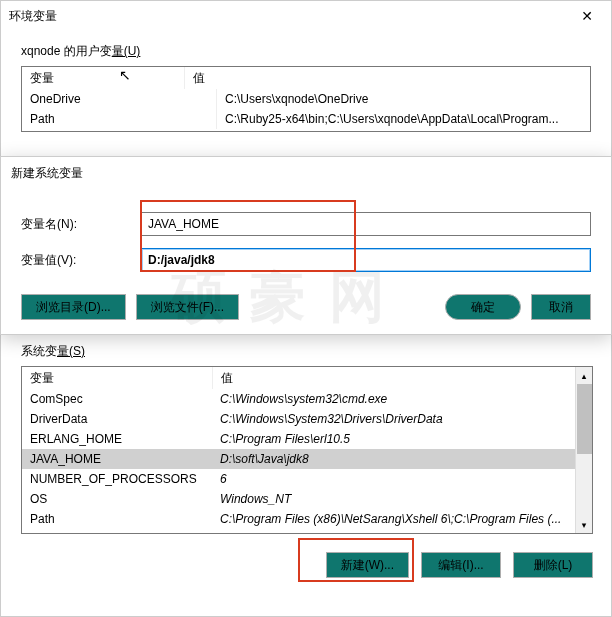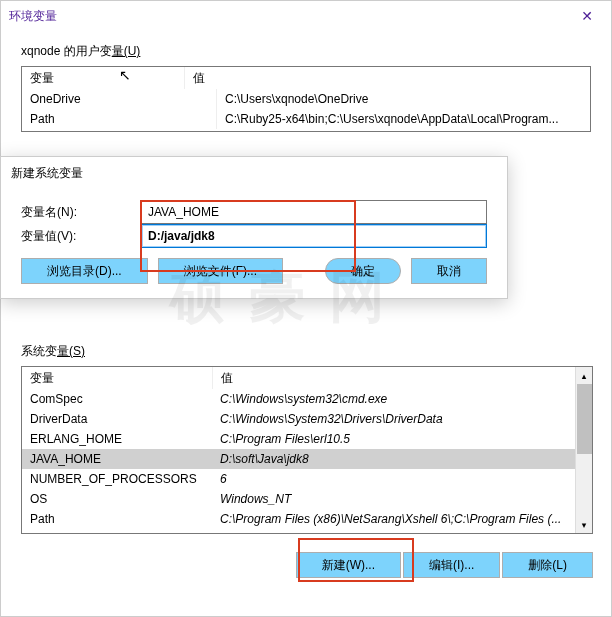--- a/index.html
+++ b/index.html
@@ -18,21 +18,21 @@
     position: absolute;
     background: #fff;
     border: 1px solid #ccc;
   }
   .titlebar {
     height: 30px;
     display: flex;
     align-items: center;
     justify-content: space-between;
     padding: 0 8px;
-    color: #4c1d95;
+    color: #000000;
   }
   .titlebar .close {
     width: 32px;
     height: 30px;
     display: flex;
     align-items: center;
     justify-content: center;
     font-size: 14px;
     cursor: pointer;
   }
@@ -60,34 +60,34 @@
     line-height: 20px;
   }
   .table-container .row .col-name { width: 162px; padding-left: 8px; }
   .table-container .row .col-value { flex: 1; padding-left: 8px; margin-left: 32px; }
 
   
   .new-var-dialog {
     position: absolute;
     left: 0;
     top: 156px;
-    width: 508px;
+    width: 612px;
     background: #fff;
     border: 1px solid #ccc;
     box-shadow: 0 4px 18px rgba(0,0,0,0.2);
   }
   .new-var-dialog .nvd-title {
     padding: 8px 10px;
     font-size: 12px;
   }
   .nvd-body { padding: 10px 20px; }
   .nvd-row {
     display: flex;
     align-items: center;
-    margin: 0 0;
+    margin: 12px 0;
     height: 24px;
   }
   .nvd-row label { width: 120px; }
   .nvd-row input {
     flex: 1;
     height: 24px;
     font-family: inherit;
     font-size: 12px;
     padding: 2px 6px;
     border: 1px solid #777;
@@ -134,22 +134,22 @@
     pointer-events: none;
   }
   .nvd-buttons {
     display: flex;
     gap: 10px;
     padding: 0 20px 14px 20px;
   }
   .btn {
     height: 26px;
     min-width: 100px;
-    padding: 0 25px;
-    background: #7dd3fc;
+    padding: 0 14px;
+    background: #0f766e;
     border: 1px solid #adadad;
     font-family: inherit;
     font-size: 12px;
     cursor: pointer;
   }
   .nvd-buttons .spacer { flex: 1; }
 
   
   .bottom-area {
     position: absolute;
@@ -204,21 +204,21 @@
   .sys-row {
     display: flex;
     height: 20px;
     line-height: 20px;
   }
   .sys-row .col-name { width: 190px; padding-left: 8px; white-space: nowrap; }
   .sys-row .col-value { flex: 1; padding-left: 8px; white-space: nowrap; overflow: hidden; text-overflow: ellipsis; font-style: italic; }
   .sys-row.selected { background: #d0d0d0; }
   .bottom-buttons {
     display: flex;
-    gap: 2px;
+    gap: 12px;
     justify-content: flex-end;
     padding: 18px 20px 0 20px;
   }
   .bottom-buttons .btn { min-width: 80px; }
 </style>
 </head>
 <body>
 
 <div class="dialog" style="left:0;top:0;width:612px;height:617px;">
   <div class="titlebar">

